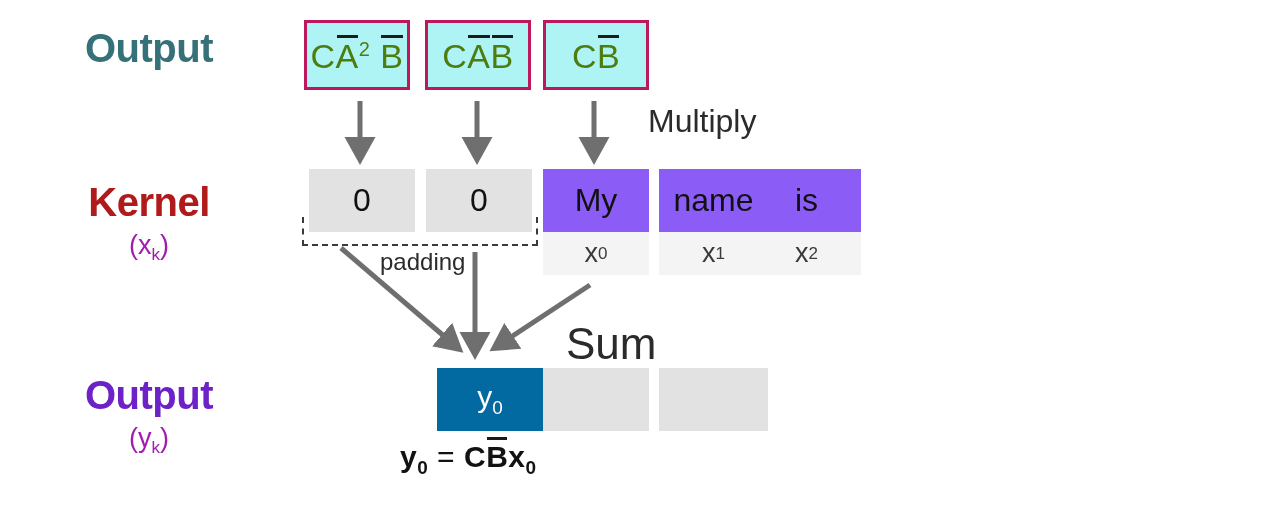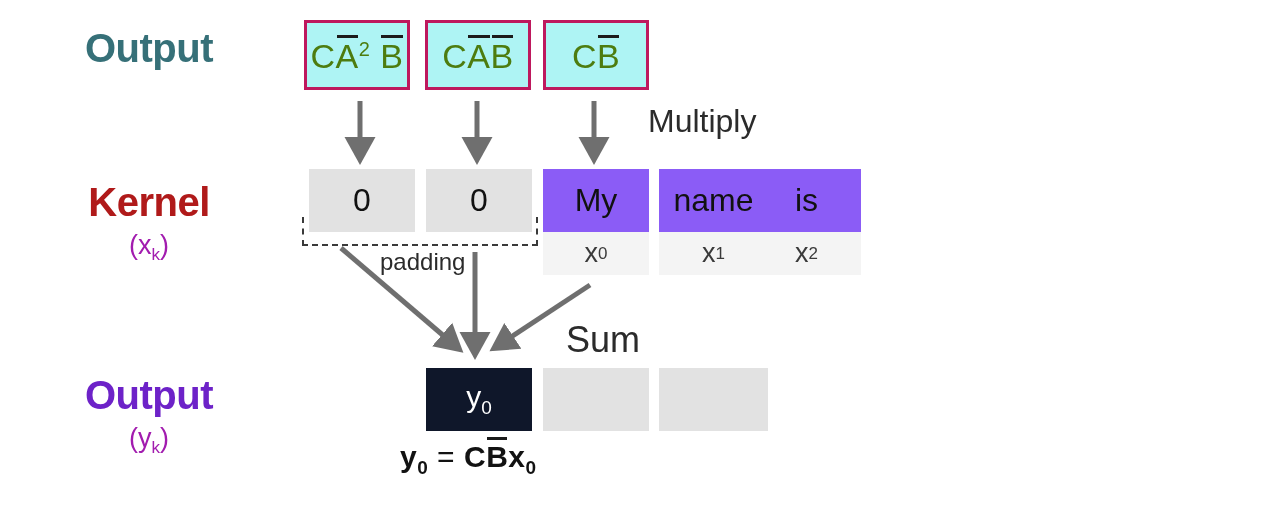--- a/index.html
+++ b/index.html
@@ -89,21 +89,21 @@
   }
 
   
   .annot {
     position: absolute;
     color: #2b2b2b;
     line-height: 1;
   }
   #annot-multiply { left: 648px; top: 105px; font-size: 32px; }
   #annot-padding  { left: 371px; top: 250px; font-size: 24px; margin-left: 9px; }
-  #annot-sum      { left: 566px; top: 322px; font-size: 36px; }
+  #annot-sum      { left: 566px; top: 322px; font-size: 44px; }
 
   
   .in-cell {
     position: absolute;
     box-sizing: border-box;
   }
   .in-top {
     position: absolute;
     left: 0;
     top: 0;
@@ -159,23 +159,24 @@
     position: absolute;
     top: 368px;
     height: 63px;
     background: #e2e2e2;
     box-sizing: border-box;
     display: flex;
     align-items: center;
     justify-content: center;
   }
   .out-cell.active {
-    background: #0f172a;
+    background: #0369a1;
     color: #ffffff;
     font-size: 30px;
+    margin-left: 11px;
   }
   .out-cell.active sub { font-size: 19px; }
 
   
   #formula {
     position: absolute;
     left: 400px;
     top: 438px;
     font-size: 30px;
     font-weight: bold;

